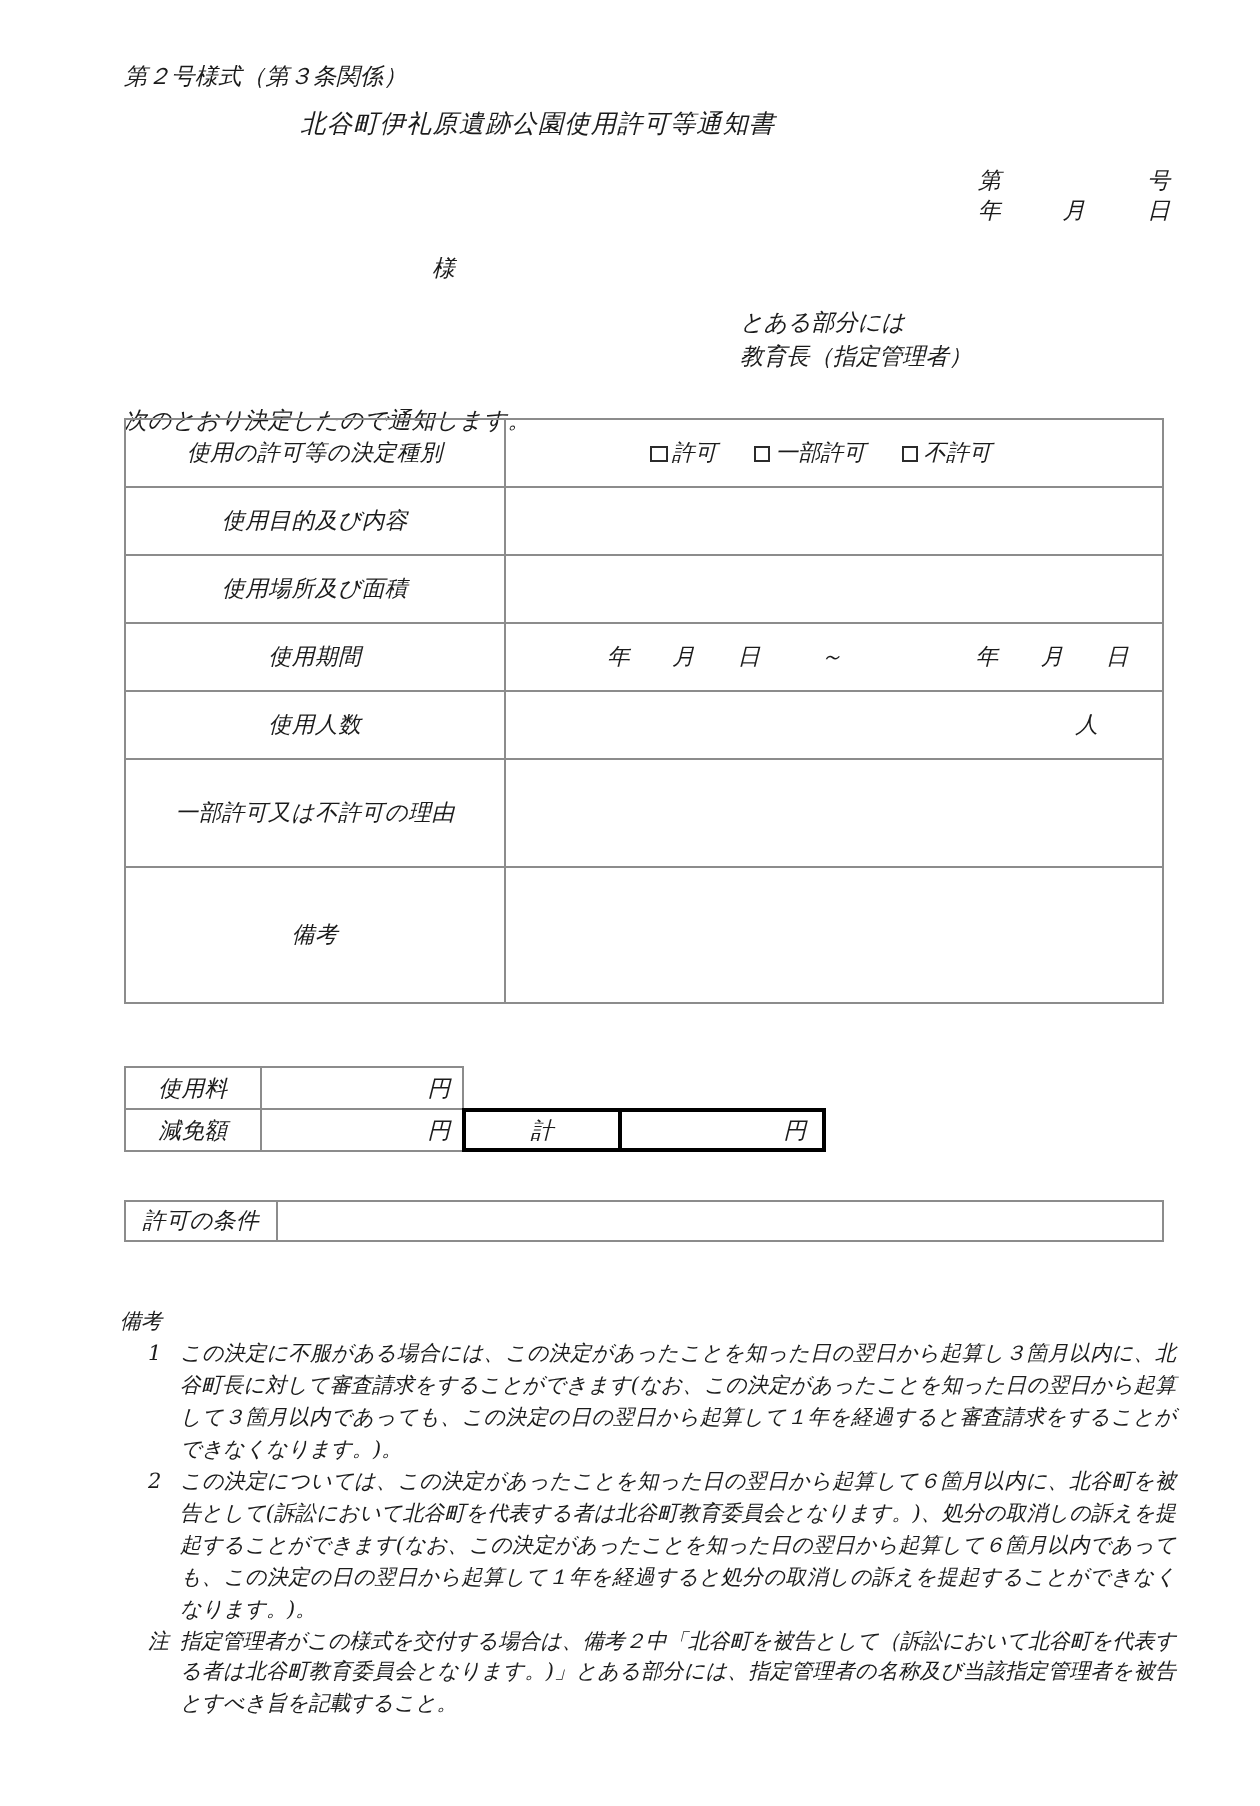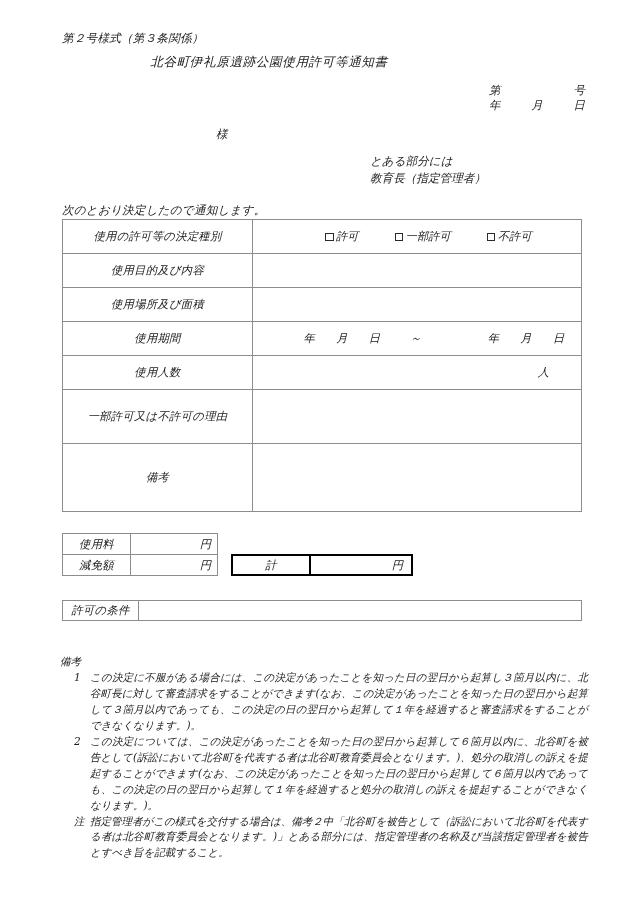--- a/index.html
+++ b/index.html
@@ -107,29 +107,29 @@
   .lbl {
     text-align: center;
     letter-spacing: .3px;
     white-space: nowrap;
   }
   .val { }
 
   
   #main-table {
     left: 62px;
-    top: 219px;
+    top: 209px;
     width: 520px;
   }
   #main-table td { height: 34px; }
   #main-table .c-label { width: 190px; }
 
   .check-row {
     display: flex;
-    gap: 36px;
+    gap: 18px;
     padding-left: 66px;
     align-items: center;
     font-size: 11.3px;
   }
   .chk { white-space: nowrap; }
   .chk .box {
     display: inline-block;
     width: 8.5px;
     height: 8.5px;
     border: 1px solid #2b2b2b;
@@ -155,21 +155,21 @@
   .people-line {
     text-align: right;
     padding-right: 26px;
     font-size: 11.3px;
   }
 
   
   #fee-table {
     left: 62px;
     top: 533px;
-    width: 156px;
+    width: 170px;
     border-collapse: collapse;
   }
   #fee-table td { height: 21px; border: 1px solid #8c8c8c; padding: 0 6px; }
   #fee-table .c-label { width: 68px; text-align: center; }
   #fee-table .c-amt { text-align: right; }
 
   
   #total-box {
     position: absolute;
     left: 231px;

